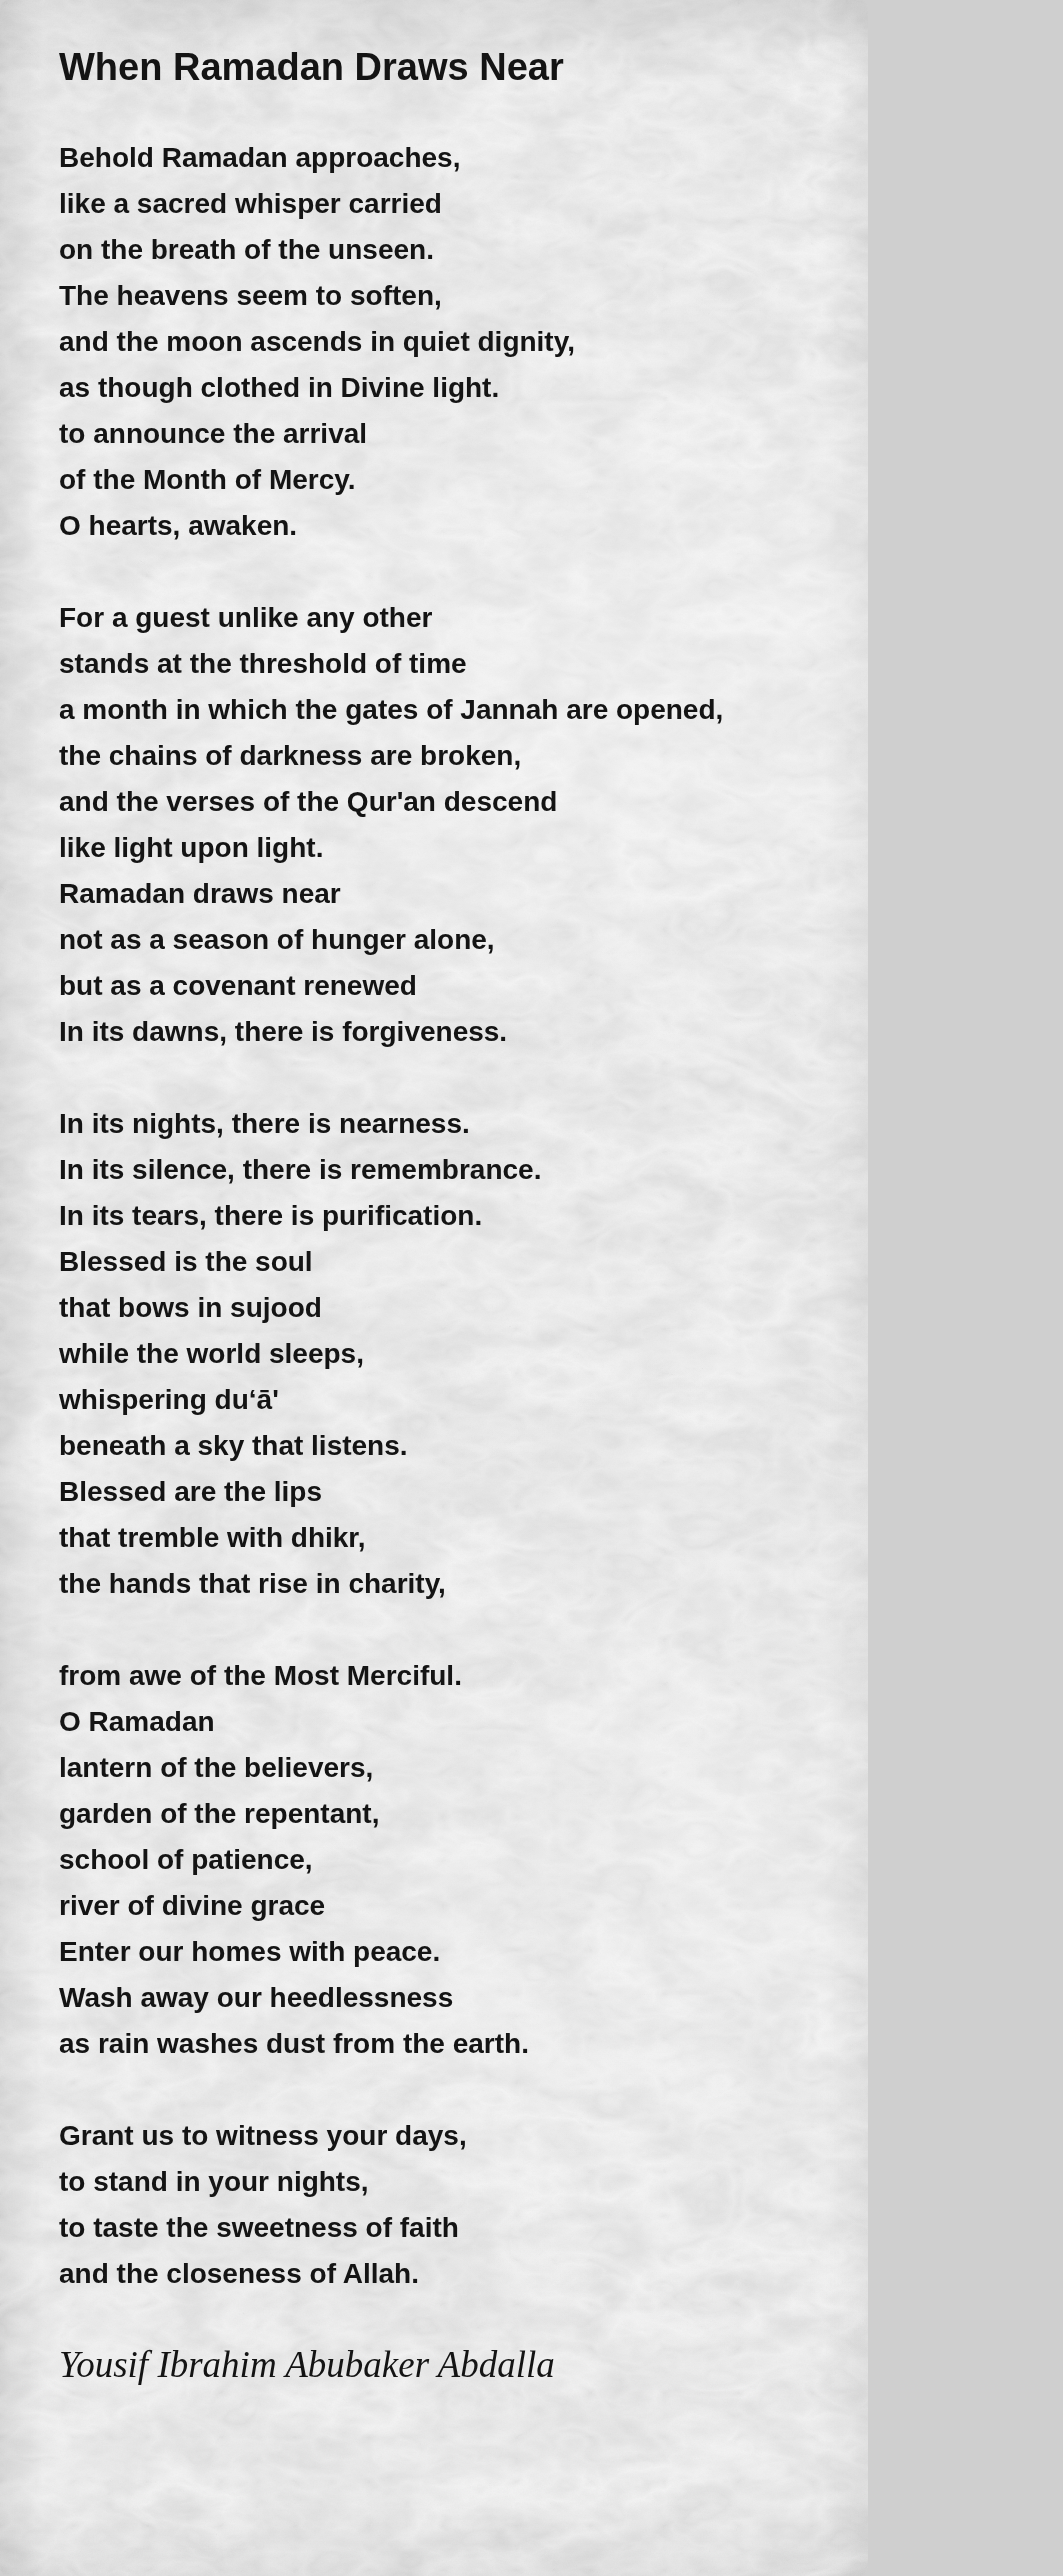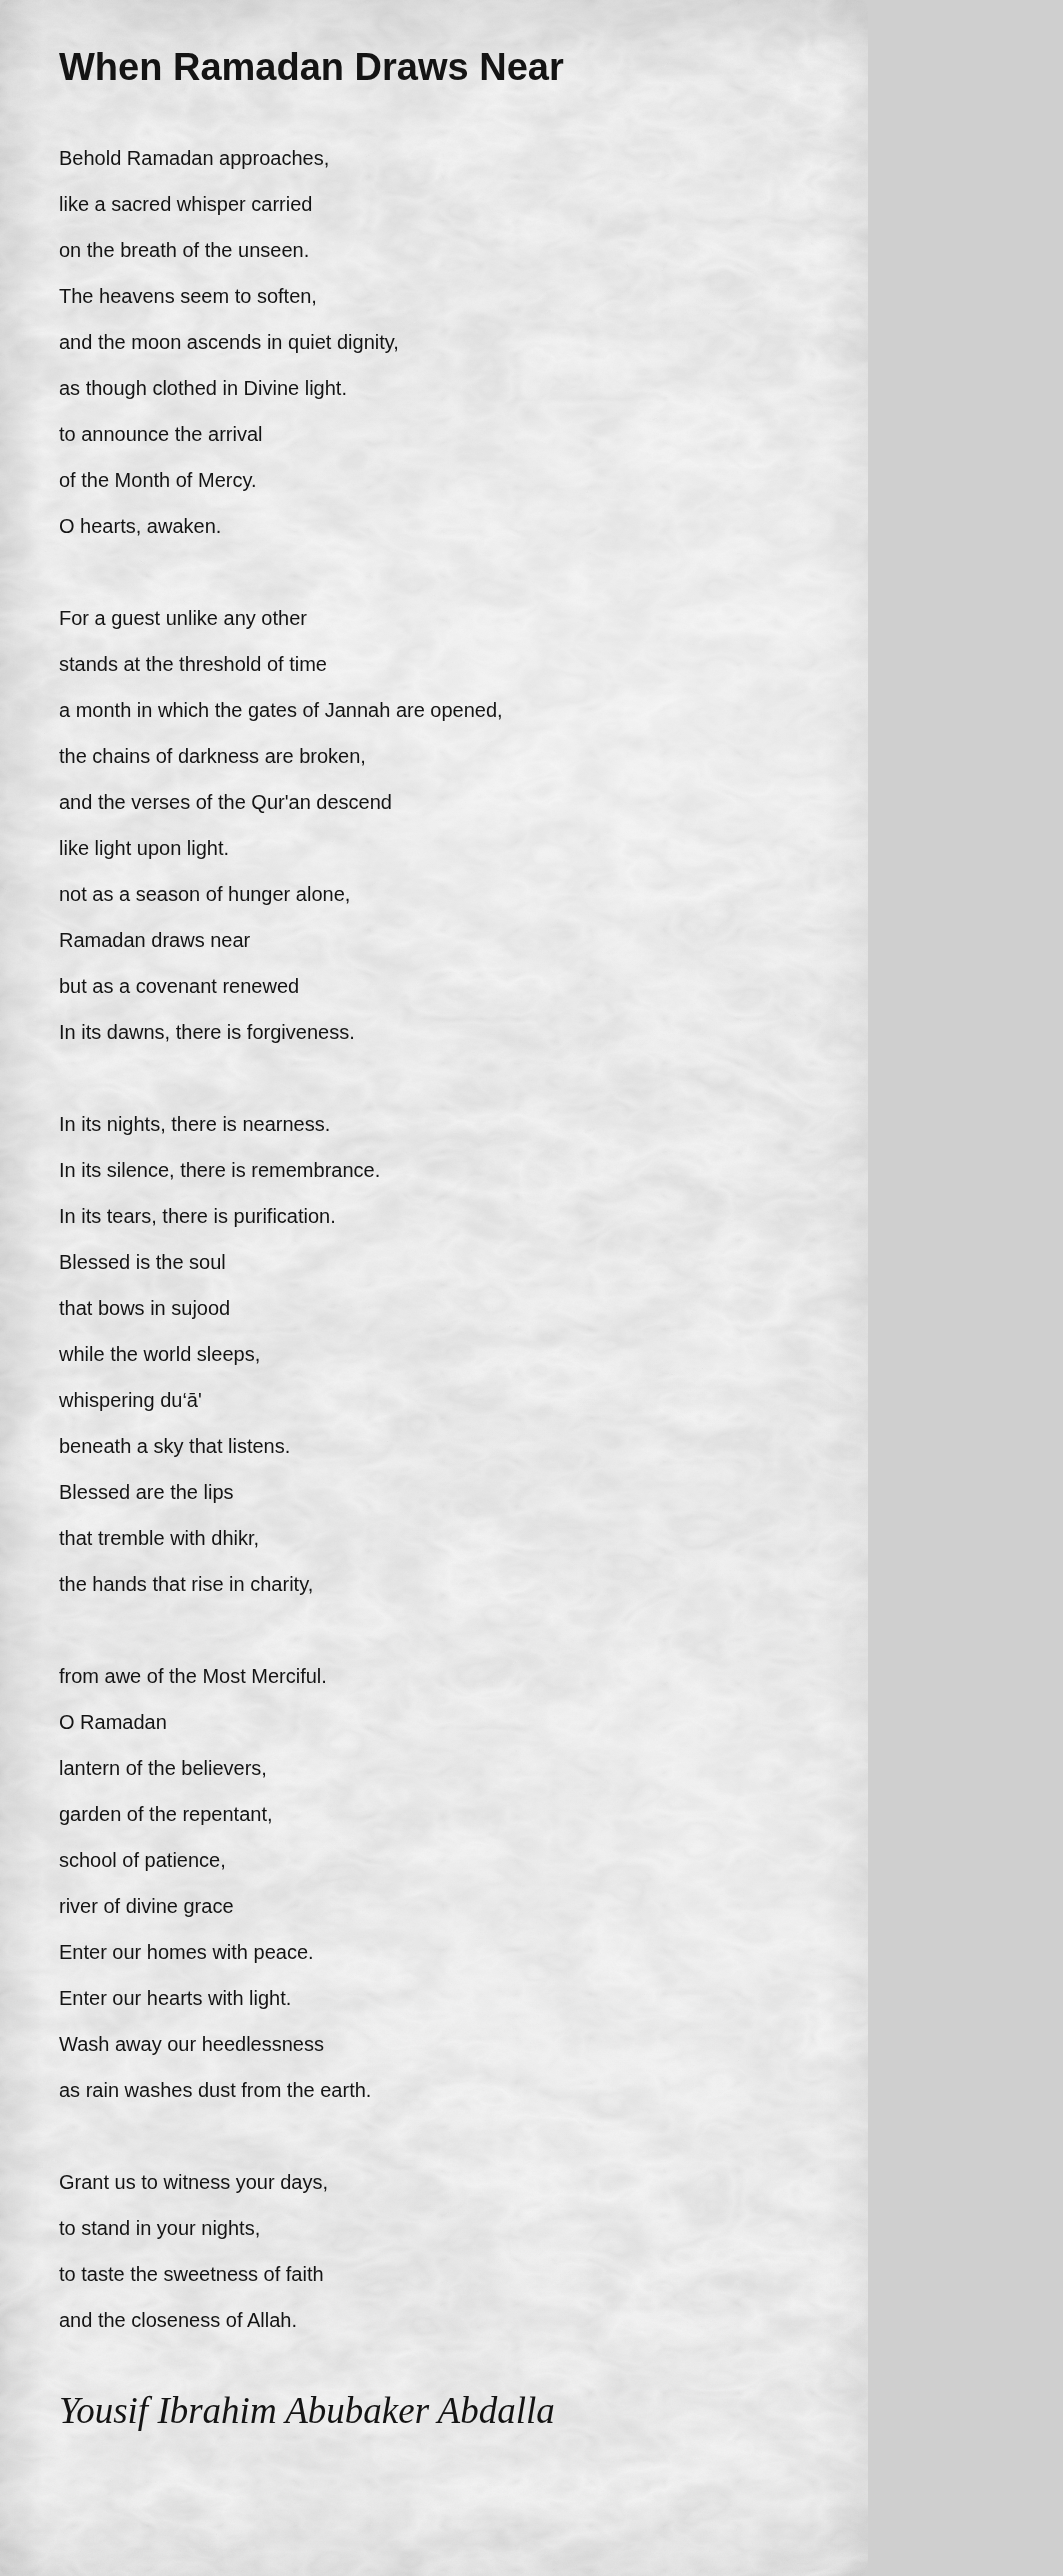--- a/index.html
+++ b/index.html
@@ -42,23 +42,23 @@
   }
   .poem-title {
     margin: 0 0 49px 0;
     font-size: 38px;
     line-height: 1;
     font-weight: 700;
     letter-spacing: 0px;
   }
   .stanza {
     margin: 0 0 46px 0;
-    font-size: 20px;
+    font-size: 28px;
     line-height: 46px;
-    font-weight: 400;
+    font-weight: 700;
   }
   .poem-line {
     white-space: pre;
   }
   .author {
     margin: 18px 0 0 0;
     font-size: 37px;
     line-height: 43px;
     font-style: italic;
     font-weight: 400;
@@ -122,22 +122,22 @@
       <div class="poem-line">O hearts, awaken.</div>
     </div>
 
     <div class="stanza">
       <div class="poem-line">For a guest unlike any other</div>
       <div class="poem-line">stands at the threshold of time</div>
       <div class="poem-line">a month in which the gates of Jannah are opened,</div>
       <div class="poem-line">the chains of darkness are broken,</div>
       <div class="poem-line">and the verses of the Qur'an descend</div>
       <div class="poem-line">like light upon light.</div>
+      <div class="poem-line">Ramadan draws near</div>
       <div class="poem-line">not as a season of hunger alone,</div>
-      <div class="poem-line">Ramadan draws near</div>
       <div class="poem-line">but as a covenant renewed</div>
       <div class="poem-line">In its dawns, there is forgiveness.</div>
     </div>
 
     <div class="stanza">
       <div class="poem-line">In its nights, there is nearness.</div>
       <div class="poem-line">In its silence, there is remembrance.</div>
       <div class="poem-line">In its tears, there is purification.</div>
       <div class="poem-line">Blessed is the soul</div>
       <div class="poem-line">that bows in sujood</div>
@@ -150,21 +150,20 @@
     </div>
 
     <div class="stanza">
       <div class="poem-line">from awe of the Most Merciful.</div>
       <div class="poem-line">O Ramadan</div>
       <div class="poem-line">lantern of the believers,</div>
       <div class="poem-line">garden of the repentant,</div>
       <div class="poem-line">school of patience,</div>
       <div class="poem-line">river of divine grace</div>
       <div class="poem-line">Enter our homes with peace.</div>
-      <div class="poem-line">Enter our hearts with light.</div>
       <div class="poem-line">Wash away our heedlessness</div>
       <div class="poem-line">as rain washes dust from the earth.</div>
     </div>
 
     <div class="stanza">
       <div class="poem-line">Grant us to witness your days,</div>
       <div class="poem-line">to stand in your nights,</div>
       <div class="poem-line">to taste the sweetness of faith</div>
       <div class="poem-line">and the closeness of Allah.</div>
     </div>

